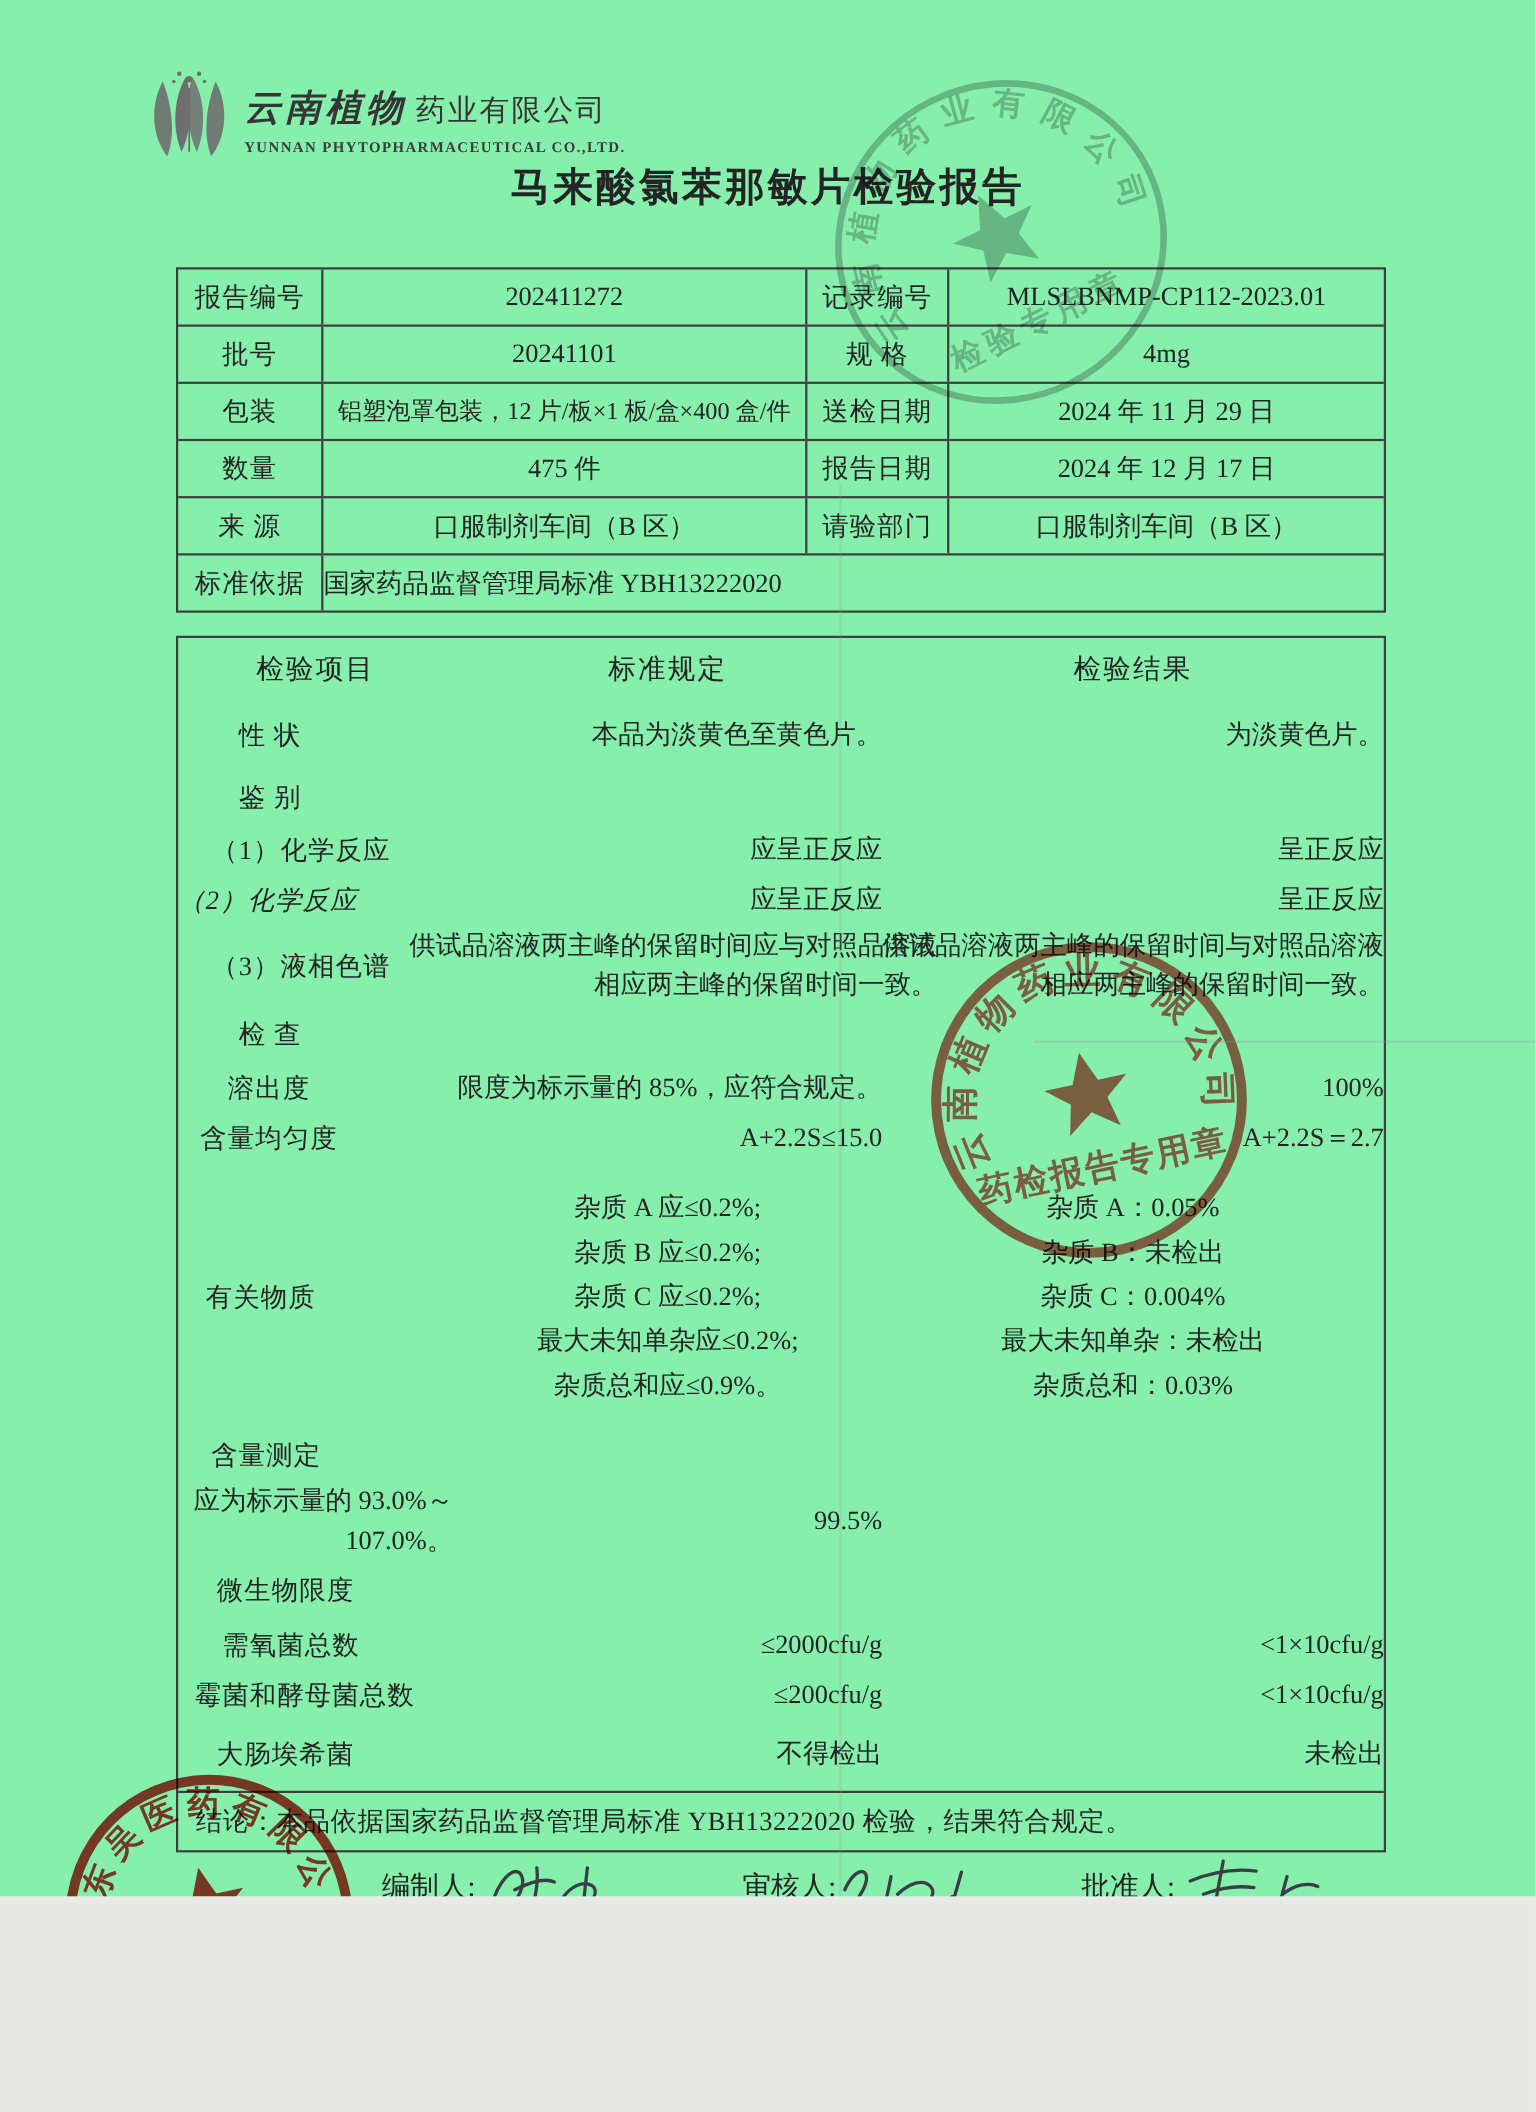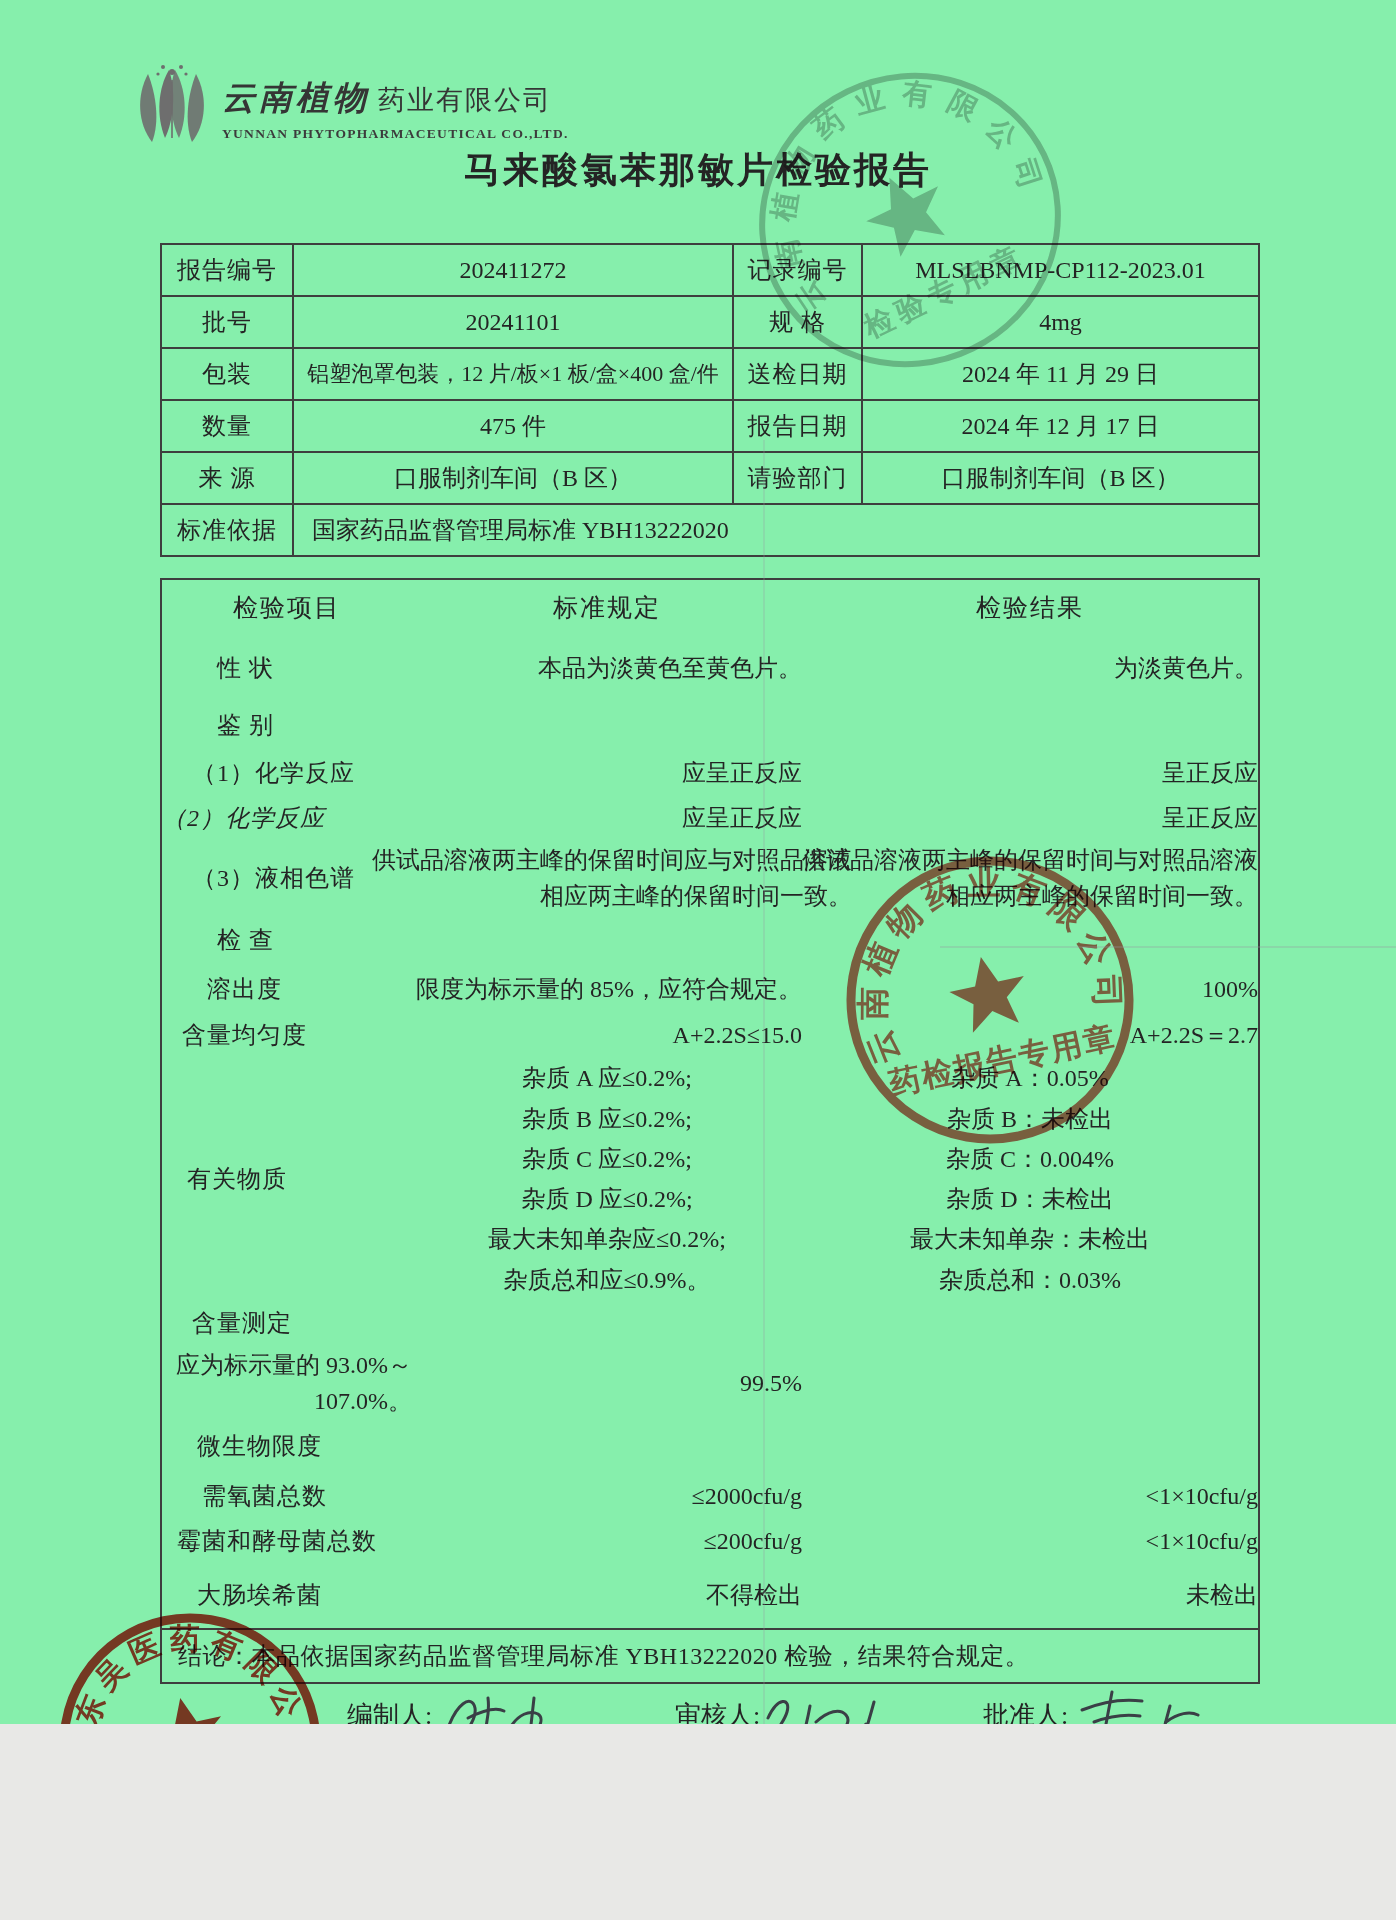--- a/index.html
+++ b/index.html
@@ -18,21 +18,21 @@
          font-size:36px;font-weight:bold;letter-spacing:3px;z-index:2;}
   
   .info-table{position:absolute;left:160px;top:243px;width:1100px;border:2px solid #3e3e3e;z-index:2;box-sizing:border-box;}
   .info-row{display:grid;grid-template-columns:132px 440px 129px 1fr;height:50px;border-bottom:2px solid #3e3e3e;}
   .info-row:last-child{border-bottom:none;}
   .info-row.span{grid-template-columns:132px 1fr;}
   .i-cell{display:flex;align-items:center;justify-content:center;border-right:2px solid #3e3e3e;
           font-size:24px;white-space:nowrap;overflow:visible;}
   .i-cell:last-child{border-right:none;}
   .i-cell.label{letter-spacing:1px;}
-  .i-cell.left{justify-content:flex-start;padding-left:18px;}
+  .i-cell.left{justify-content:flex-start;}
   .i-cell.pack{font-size:22px;}
   
   .main-table{position:absolute;left:160px;top:578px;width:1100px;border:2px solid #3e3e3e;z-index:2;box-sizing:border-box;}
   .m-header{display:grid;grid-template-columns:250px 390px 1fr;height:55px;align-items:center;font-size:25px;}
   .m-header div{text-align:center;letter-spacing:2px;}
   .m-row{display:grid;grid-template-columns:250px 390px 1fr;align-items:center;font-size:24px;}
   .m-row.block{grid-template-columns:250px 1fr;}
   .m-item{display:flex;flex-direction:column;align-items:flex-start;justify-content:center;letter-spacing:1px;}
   .m-item-sub{font-size:19px;margin-top:3px;letter-spacing:0;}
   .m-spec,.m-result{text-align:right;line-height:1.5;}
@@ -193,24 +193,20 @@
             </div>
             <div class="m-line">
               <div class="m-spec">杂质 B 应≤0.2%;</div>
               <div class="m-result">杂质 B：未检出</div>
             </div>
             <div class="m-line">
               <div class="m-spec">杂质 C 应≤0.2%;</div>
               <div class="m-result">杂质 C：0.004%</div>
             </div>
             <div class="m-line">
-              <div class="m-spec">杂质 D 应≤0.2%;</div>
-              <div class="m-result">杂质 D：未检出</div>
-            </div>
-            <div class="m-line">
               <div class="m-spec">最大未知单杂应≤0.2%;</div>
               <div class="m-result">最大未知单杂：未检出</div>
             </div>
             <div class="m-line">
               <div class="m-spec">杂质总和应≤0.9%。</div>
               <div class="m-result">杂质总和：0.03%</div>
             </div>
           </div>
         </div>
         <div class="m-row" style="height: 45px;">

